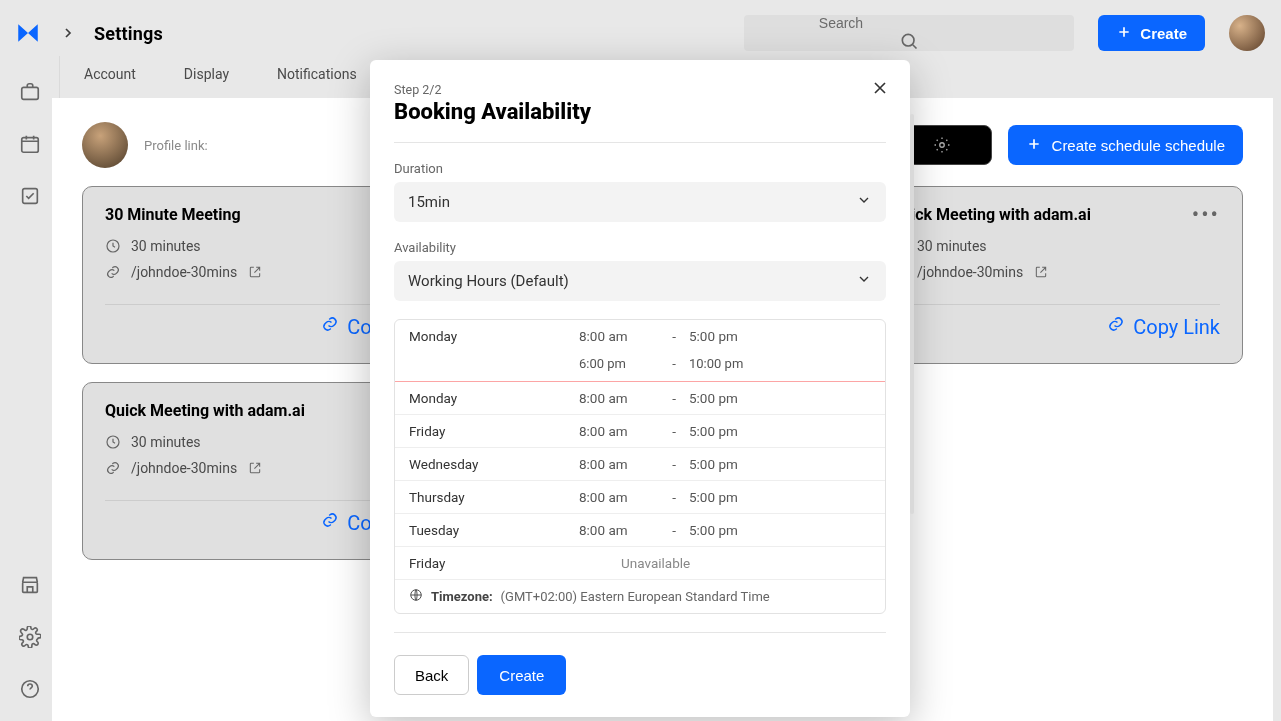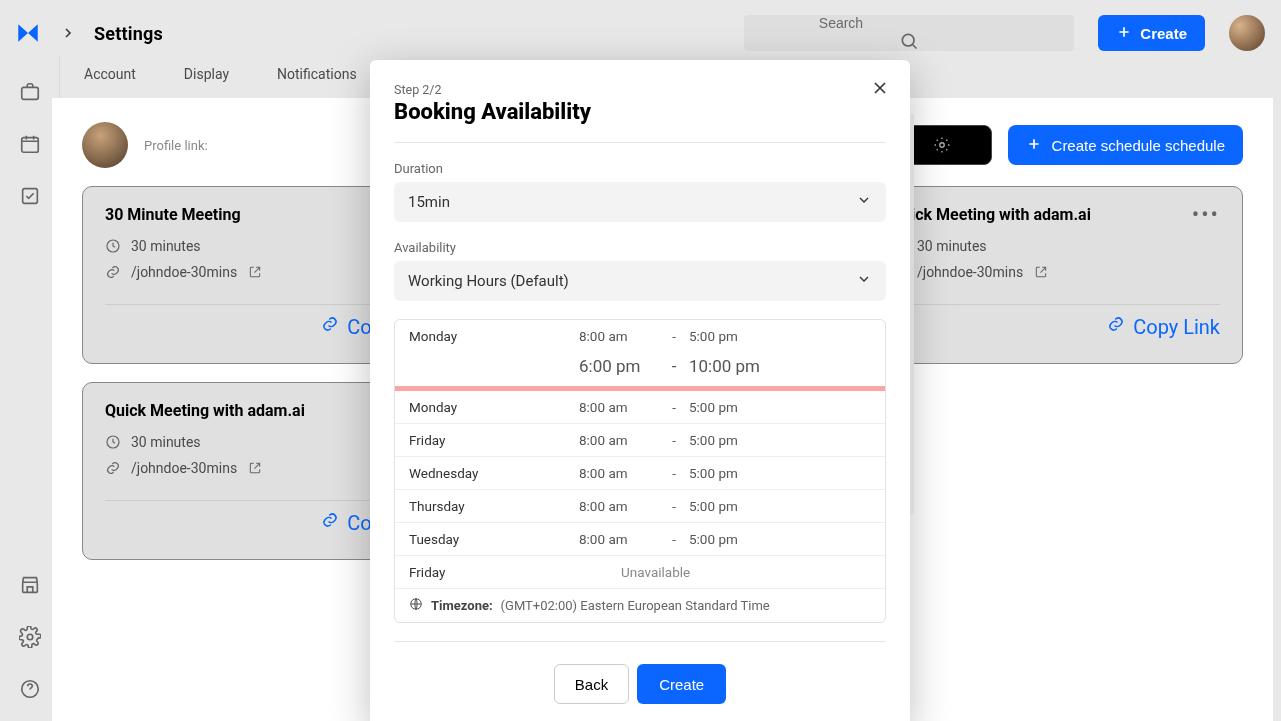--- a/index.html
+++ b/index.html
@@ -187,37 +187,37 @@
   }
   .sched-row.no-border { border-bottom: none; }
   .sched-day { color: #333; }
   .sched-start, .sched-end { color: #555; }
   .sched-dash { text-align: center; color: #555; }
   .sched-row-sub {
     display: grid;
     grid-template-columns: 170px 80px 30px 1fr;
     align-items: center;
     padding: 4px 14px 10px;
-    font-size: 17px;
-    border-bottom: 5px solid #fca5a5;
+    font-size: 13px;
+    border-bottom: 1px solid #fca5a5;
   }
   .sched-row-unavail {
     display: grid;
     grid-template-columns: 170px 1fr;
     padding: 8px 14px;
     font-size: 13.5px;
     border-bottom: 1px solid #eee;
   }
   .unavail-text { color: #888; text-align: left; padding-left: 42px; }
   .tz-row {
     display: flex; align-items: center; gap: 8px;
     padding: 8px 14px; font-size: 13px; color: #444;
   }
   .modal-footer {
-    display: flex; justify-content: center; gap: 8px;
+    display: flex; justify-content: flex-start; gap: 8px;
     margin-top: 22px;
   }
   .btn-secondary {
     background: #fff; border: 1px solid #ccc; border-radius: 6px;
     height: 40px; padding: 0 20px; font-size: 15px; cursor: pointer;
   }
   .btn-primary {
     background: #0a66ff; color: #fff; border: none; border-radius: 6px;
     height: 40px; padding: 0 22px; font-size: 15px; cursor: pointer;
   }

